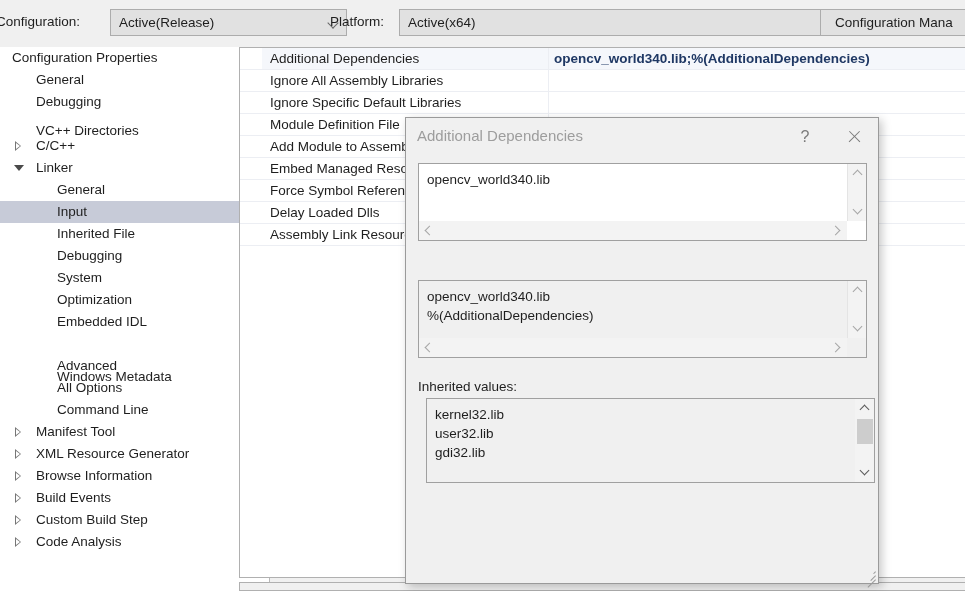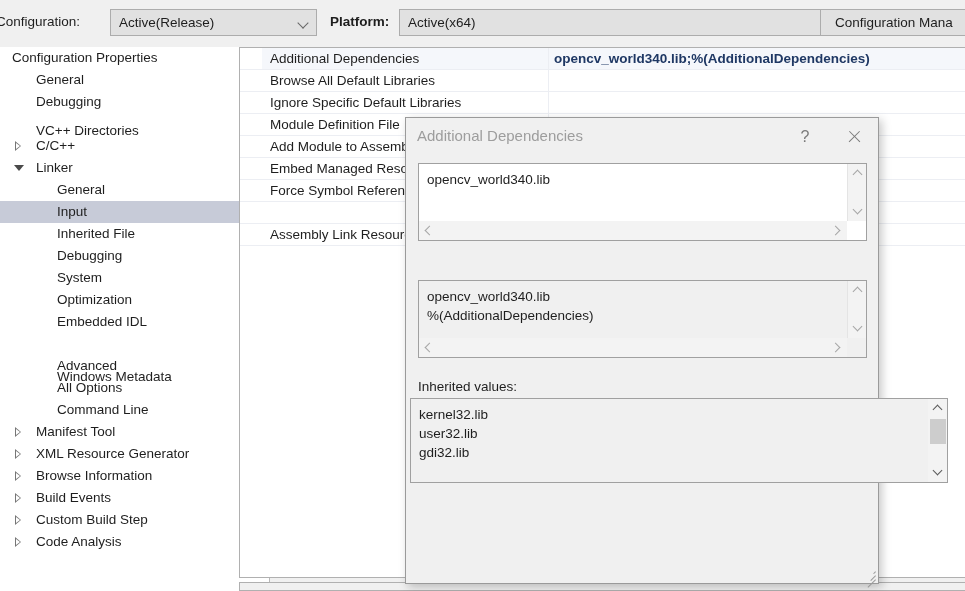--- a/index.html
+++ b/index.html
@@ -19,32 +19,32 @@
   
   .topbar {
     position: absolute; left: 0; top: 0; width: 965px; height: 46px;
     background: #f0f0f0;
   }
   .tb-label {
     position: absolute; top: 14px;
     font-size: 13.5px; color: #1e1e1e; white-space: nowrap;
   }
   #cfg-label { left: -4px; }
-  #plat-label { left: 330px; font-weight: bold; }
+  #plat-label { left: 330px; }
 
   .combo {
     position: absolute; top: 9px; height: 27px;
     background: #e1e1e1;
     border: 1px solid #acacac;
     display: flex; align-items: center;
     padding: 0 6px 0 8px;
     font-size: 13.5px; color: #1e1e1e;
     cursor: default;
   }
-  #cfg-combo { left: 110px; width: 207px; }
+  #cfg-combo { left: 110px; width: 237px; }
   #plat-combo { left: 399px; width: 441px; }
   .combo .cval { flex: 1; white-space: nowrap; overflow: hidden; }
   .chev { width: 13px; height: 13px; position: relative; flex: none; opacity: .72; }
   .chev::before {
     content: ""; position: absolute; left: 2px; top: 3px;
     width: 7px; height: 7px;
     border-right: 1.4px solid #3a3a3a; border-bottom: 1.4px solid #3a3a3a;
     transform: rotate(45deg);
   }
 
@@ -328,21 +328,21 @@
   <div class="gridpanel" id="grid-panel">
       <div class="grow">
         <div class="gmargin"></div>
         <div class="gsplit"></div>
         <div class="gname">Additional Dependencies</div>
         <div class="gval">opencv_world340.lib;%(AdditionalDependencies)</div>
       </div>
       <div class="grow">
         <div class="gmargin"></div>
         <div class="gsplit"></div>
-        <div class="gname">Browse All Default Libraries</div>
+        <div class="gname">Ignore All Assembly Libraries</div>
         <div class="gval"></div>
       </div>
       <div class="grow">
         <div class="gmargin"></div>
         <div class="gsplit"></div>
         <div class="gname">Ignore Specific Default Libraries</div>
         <div class="gval"></div>
       </div>
       <div class="grow">
         <div class="gmargin"></div>
@@ -364,20 +364,21 @@
       </div>
       <div class="grow">
         <div class="gmargin"></div>
         <div class="gsplit"></div>
         <div class="gname">Force Symbol References</div>
         <div class="gval"></div>
       </div>
       <div class="grow">
         <div class="gmargin"></div>
         <div class="gsplit"></div>
+        <div class="gname">Delay Loaded Dlls</div>
         <div class="gval"></div>
       </div>
       <div class="grow">
         <div class="gmargin"></div>
         <div class="gsplit"></div>
         <div class="gname">Assembly Link Resource</div>
         <div class="gval"></div>
       </div>
     </div>
   <div class="lowerpanel"></div>
@@ -428,21 +429,21 @@
             <i></i>
           </div>
         <div class="arr right" style="right:0;">
             <i></i>
           </div>
       </div>
       <div class="corner"></div>
     </div>
 
     <div class="fieldlabel" style="left:12px; top:261px;">Inherited values:</div>
-    <div class="tbox grayed plain" style="left:4px; top:280px; width:538px; height:85px;">
+    <div class="tbox grayed plain" style="left:20px; top:280px; width:449px; height:85px;">
       <div class="tcontent" style="right:19px; bottom:0;">kernel32.lib
 user32.lib
 gdi32.lib</div>
       <div class="vbar" style="bottom:0; background:#f3f3f3; border-left:none;">
         <div class="arr up dark" style="top:0;">
             <i></i>
           </div>
         <div class="vthumb" style="top:20px; height:25px;"></div>
         <div class="arr down dark" style="bottom:0;">
             <i></i>

